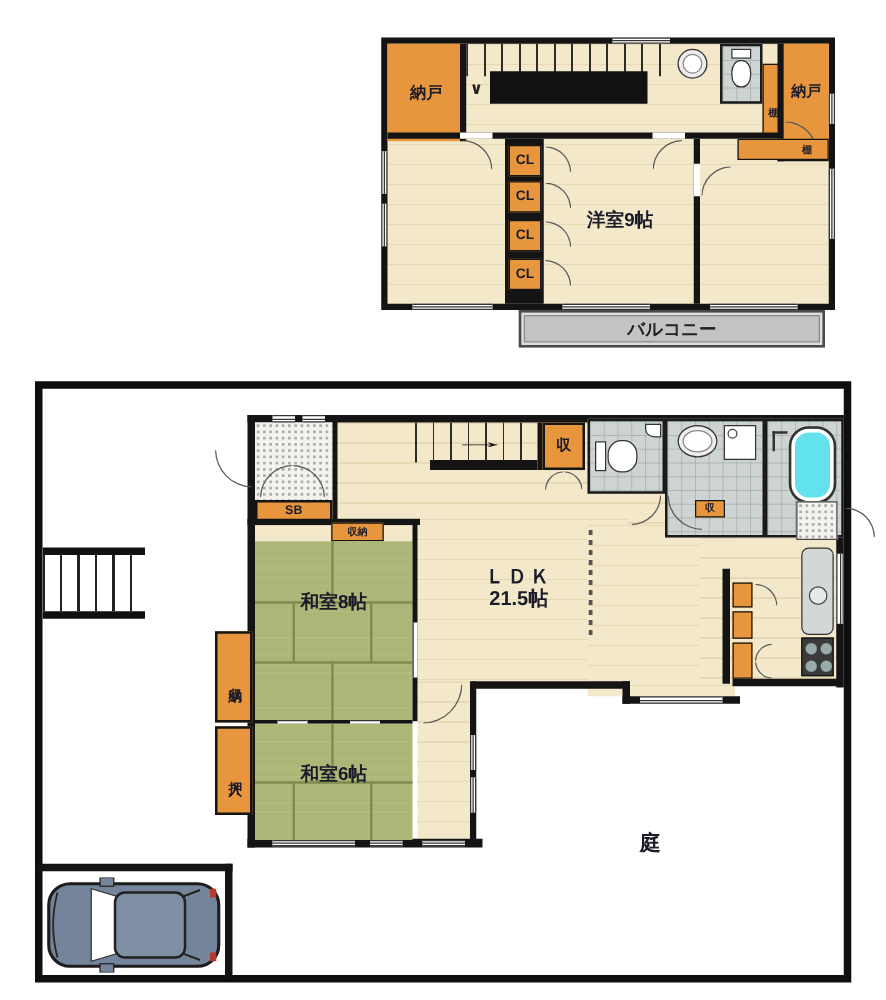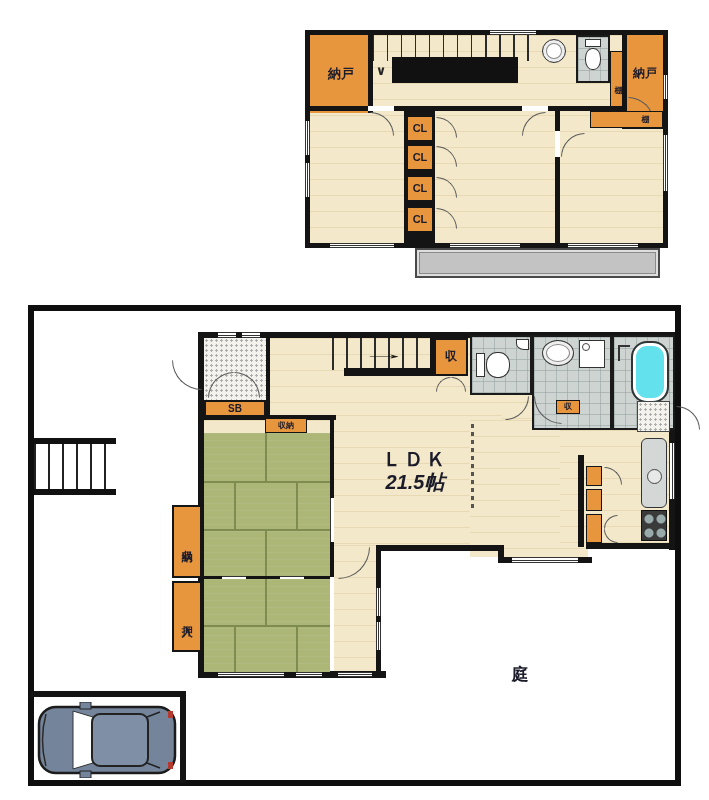--- a/index.html
+++ b/index.html
@@ -80,36 +80,38 @@
     <div class="abs lbl" style="left:97px;top:110px;width:26px;height:25px;font-size:11px;">CL</div>
     <div class="abs orange" style="left:97px;top:141px;width:26px;height:25px;border-width:1.5px;"></div>
     <div class="abs lbl" style="left:97px;top:141px;width:26px;height:25px;font-size:11px;">CL</div>
     <div class="abs orange" style="left:97px;top:172px;width:26px;height:25px;border-width:1.5px;"></div>
     <div class="abs lbl" style="left:97px;top:172px;width:26px;height:25px;font-size:11px;">CL</div>
     <div class="abs arc arc-tr" style="left:126px;top:82px;width:21px;height:21px;"></div>
     <div class="abs arc arc-tr" style="left:126px;top:111px;width:21px;height:21px;"></div>
     <div class="abs arc arc-tr" style="left:126px;top:142px;width:21px;height:21px;"></div>
     <div class="abs arc arc-tr" style="left:126px;top:173px;width:21px;height:21px;"></div>
 
+    <div class="abs lbl" style="left:127px;top:76px;width:118px;height:132px;font-size:15px;">洋室9帖</div>
 
     <div class="abs wall" style="left:245px;top:76px;width:5px;height:132px;"></div>
     <div class="abs" style="left:245px;top:96px;width:5px;height:26px;background:#fff;"></div>
     <div class="abs arc arc-tl" style="left:251px;top:98px;width:24px;height:24px;"></div>
 
     <div class="abs win-v" style="left:-5px;top:86px;width:5px;height:34px;"></div>
     <div class="abs win-v" style="left:-5px;top:128px;width:5px;height:34px;"></div>
     <div class="abs win-v" style="left:353px;top:40px;width:5px;height:24px;"></div>
     <div class="abs win-v" style="left:353px;top:100px;width:5px;height:56px;"></div>
     <div class="abs win-h" style="left:180px;top:-5px;width:46px;height:5px;"></div>
     <div class="abs win-h" style="left:20px;top:208px;width:64px;height:5px;"></div>
     <div class="abs win-h" style="left:140px;top:208px;width:70px;height:5px;"></div>
     <div class="abs win-h" style="left:258px;top:208px;width:70px;height:5px;"></div>
   </div>
 
   <div class="abs balcony" style="left:415px;top:248px;width:245px;height:30px;"></div>
+  <div class="abs lbl" style="left:415px;top:248px;width:245px;height:30px;font-size:14px;color:#222;">バルコニー</div>
 
   <div class="abs" style="left:28px;top:305px;width:653px;height:481px;border:6px solid #0e0e0e;"></div>
 
   <div class="abs extsteps" style="left:34px;top:438px;width:82px;height:57px;"></div>
 
   <div class="abs wall" style="left:30px;top:691px;width:156px;height:6px;"></div>
   <div class="abs wall" style="left:180px;top:691px;width:6px;height:92px;"></div>
   <div class="abs" style="left:36px;top:702px;width:142px;height:76px;">
     <svg width="142" height="76" viewBox="0 0 142 76">
       <rect x="3" y="5" width="136" height="66" rx="17" fill="#74859B" stroke="#1c1c1c" stroke-width="2.5"></rect>
@@ -180,50 +182,52 @@
     <div class="abs tub" style="left:17px;top:4px;width:38px;height:62px;"></div>
     <div class="abs" style="left:4px;top:8px;width:12px;height:16px;border-left:2px solid #333;border-top:2px solid #333;"></div>
   </div>
 
   <div class="abs orange" style="left:556px;top:400px;width:24px;height:14px;border-width:1.5px;"></div>
   <div class="abs lbl" style="left:556px;top:400px;width:24px;height:14px;font-size:8px;">収</div>
 
   <div class="abs speckle" style="left:637px;top:401px;width:33px;height:31px;border:1.2px solid #444;"></div>
   <div class="abs arc arc-tr" style="left:676px;top:406px;width:24px;height:24px;"></div>
 
-  <div class="abs lbl" style="left:355px;top:448px;width:120px;height:46px;flex-direction:column;font-size:20px;letter-spacing:2px;">
+  <div class="abs lbl" style="left:355px;top:448px;width:120px;height:46px;flex-direction:column;font-size:16px;letter-spacing:2px;">
     <span>ＬＤＫ</span>
-    <span style="letter-spacing:0;font-style:italic;">21.5帖</span>
+    <span style="letter-spacing:0;">21.5帖</span>
   </div>
 
   <div class="abs" style="left:471px;top:424px;width:3px;height:88px;background:repeating-linear-gradient(180deg,#555 0 4px,transparent 4px 8px);"></div>
 
   <div class="abs wall" style="left:198px;top:415px;width:138px;height:5px;"></div>
   <div class="abs orange" style="left:265px;top:418px;width:42px;height:15px;border-width:1.5px;"></div>
   <div class="abs lbl" style="left:265px;top:418px;width:42px;height:15px;font-size:8px;">収納</div>
   <div class="abs arc arc-tl" style="left:271px;top:434px;width:14px;height:14px;"></div>
   <div class="abs arc arc-tr" style="left:285px;top:434px;width:14px;height:14px;"></div>
 
   <div class="abs tatami" style="left:204px;top:433px;width:126px;height:144px;"></div>
   <div class="abs tline" style="left:204px;top:481px;width:126px;height:2px;"></div>
   <div class="abs tline" style="left:204px;top:529px;width:126px;height:2px;"></div>
   <div class="abs tline" style="left:265px;top:433px;width:2px;height:48px;"></div>
   <div class="abs tline" style="left:234px;top:481px;width:2px;height:48px;"></div>
   <div class="abs tline" style="left:296px;top:481px;width:2px;height:48px;"></div>
   <div class="abs tline" style="left:265px;top:529px;width:2px;height:48px;"></div>
+  <div class="abs lbl" style="left:204px;top:470px;width:126px;height:24px;font-size:15px;">和室8帖</div>
 
   <div class="abs wall" style="left:204px;top:576px;width:126px;height:3px;"></div>
   <div class="abs" style="left:222px;top:576px;width:24px;height:3px;background:#fff;border-top:1px solid #333;"></div>
   <div class="abs" style="left:280px;top:576px;width:24px;height:3px;background:#fff;border-top:1px solid #333;"></div>
 
   <div class="abs tatami" style="left:204px;top:579px;width:126px;height:93px;"></div>
   <div class="abs tline" style="left:204px;top:625px;width:126px;height:2px;"></div>
   <div class="abs tline" style="left:265px;top:579px;width:2px;height:46px;"></div>
   <div class="abs tline" style="left:234px;top:625px;width:2px;height:47px;"></div>
   <div class="abs tline" style="left:296px;top:625px;width:2px;height:47px;"></div>
+  <div class="abs lbl" style="left:204px;top:608px;width:126px;height:24px;font-size:15px;">和室6帖</div>
 
   <div class="abs orange" style="left:172px;top:505px;width:30px;height:73px;"></div>
   <div class="abs lbl vtext" style="left:172px;top:505px;width:30px;height:73px;font-size:11px;">収納</div>
   <div class="abs orange" style="left:172px;top:581px;width:30px;height:71px;"></div>
   <div class="abs lbl vtext" style="left:172px;top:581px;width:30px;height:71px;font-size:11px;">押入</div>
 
   <div class="abs wall" style="left:330px;top:420px;width:4px;height:157px;"></div>
   <div class="abs" style="left:330px;top:498px;width:4px;height:44px;background:#fff;border-left:1px solid #333;"></div>
 
   <div class="abs wall" style="left:376px;top:545px;width:5px;height:127px;"></div>

